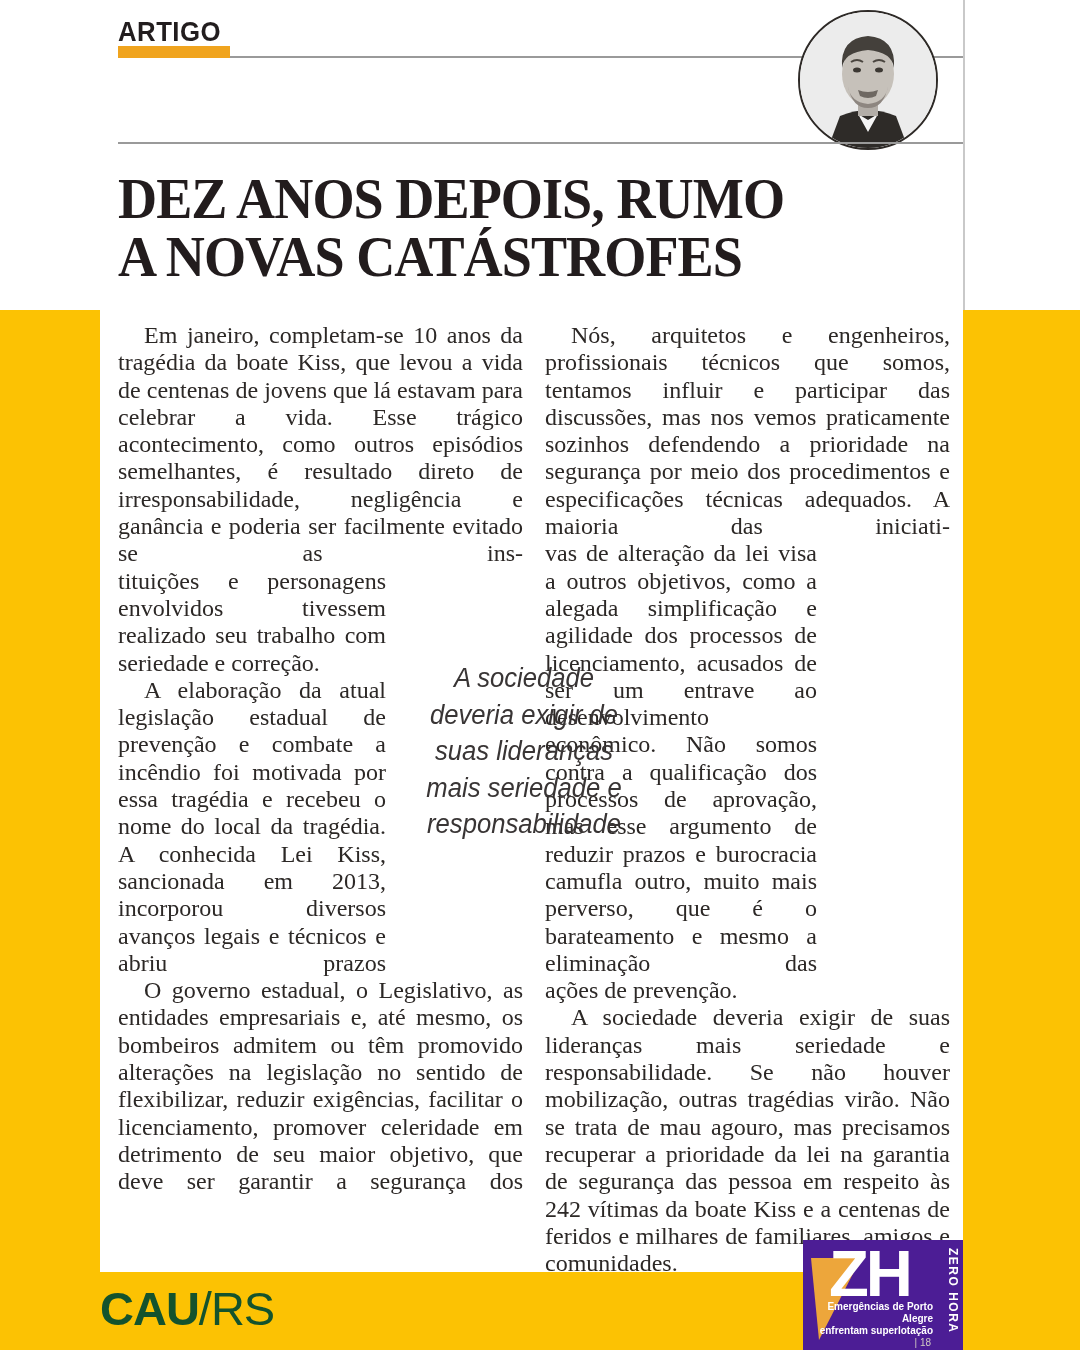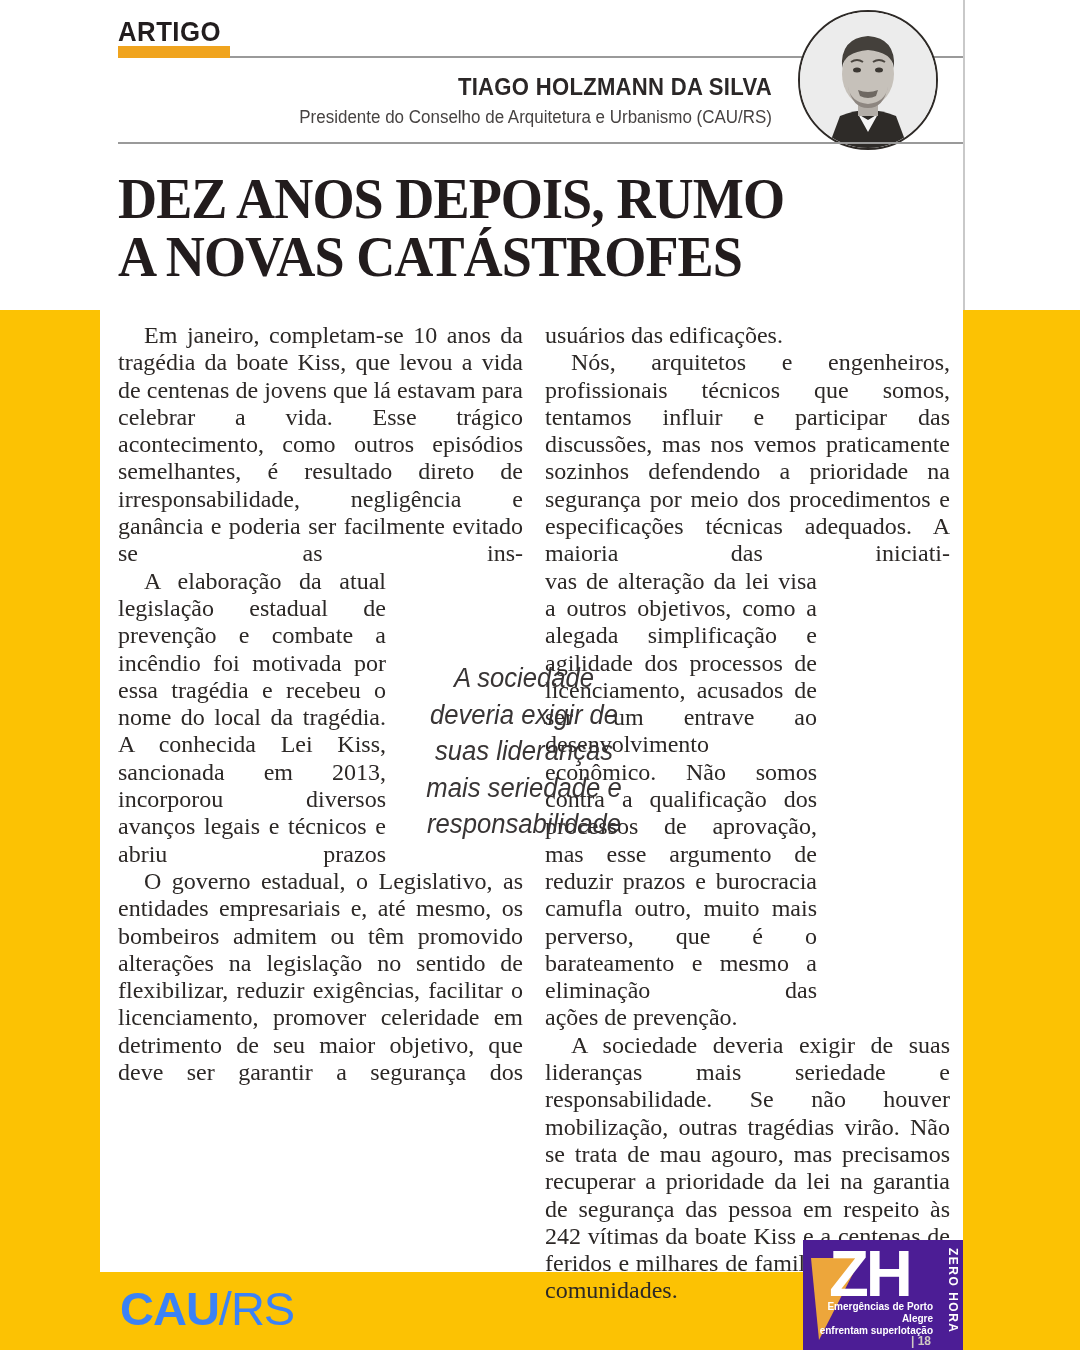--- a/index.html
+++ b/index.html
@@ -46,50 +46,46 @@
   .narrow-right{width:272px;margin-left:133px;}
   .cont{text-align-last:justify;}
   
   .pullquote{
     position:absolute;left:396px;top:660px;width:256px;text-align:center;
     font-family:"Liberation Sans",sans-serif;font-style:italic;
     font-size:27px;line-height:36.5px;color:#393535;
     transform:scaleX(.95);transform-origin:center;
   }
   
-  .cau-logo{position:absolute;left:120px;top:1281px;font-size:47px;color:#3b82f6;letter-spacing:-1px;}
+  .cau-logo{position:absolute;left:100px;top:1281px;font-size:47px;color:#14532d;letter-spacing:-1px;}
   .cau-bold{font-weight:bold;}
   .cau-light{font-weight:normal;}
   .zh-box{position:absolute;left:803px;top:1240px;width:160px;height:110px;background:#4c1d95;}
   .zh-gold-svg{position:absolute;left:0;top:0;}
   .zh-initials{position:absolute;left:26px;top:2px;color:#ffffff;font-size:64px;font-weight:bold;
     letter-spacing:-3px;line-height:1;transform:scaleX(1.02);transform-origin:left;}
   .zh-masthead{position:absolute;right:3px;top:8px;height:86px;color:#ffffff;
     writing-mode:vertical-rl;font-size:12px;font-weight:bold;letter-spacing:1.5px;white-space:nowrap;}
   .zh-teaser{position:absolute;left:6px;right:30px;bottom:13px;color:#ffffff;
     font-size:10px;font-weight:bold;line-height:1.2;text-align:right;}
-  .zh-pageref{position:absolute;right:32px;bottom:2px;color:#cfc9c2;font-size:12px;font-weight:bold;}
+  .zh-pageref{position:absolute;right:32px;bottom:2px;color:#cfc9c2;font-size:10px;font-weight:normal;}
 </style>
 </head>
 <body>
 
 <div class="canvas">
 
   <div class="band band-left"></div>
   <div class="band band-right"></div>
   <div class="band band-bottom"></div>
   <div class="edge-line"></div>
 
   <div class="kicker">ARTIGO</div>
   <div class="rule rule-1"></div>
   <div class="kicker-bar"></div>
-  <div class="author-block">
-    <div class="author-name">TIAGO HOLZMANN DA SILVA</div>
-    <div class="author-role">Presidente do Conselho de Arquitetura e Urbanismo (CAU/RS)</div>
-  </div>
   <div class="portrait">
     <svg width="136" height="136" viewBox="0 0 136 136">
       <rect x="0" y="0" width="136" height="136" fill="#ececec"></rect>
       <path d="M28 136 L40 104 Q68 92 96 104 L108 136 Z" fill="#2e2b28"></path>
       <path d="M58 102 L68 120 L78 102 L68 108 Z" fill="#f5f5f5"></path>
       <rect x="58" y="88" width="20" height="16" fill="#b3aea8"></rect>
       <ellipse cx="68" cy="62" rx="26" ry="32" fill="#c6c1ba"></ellipse>
       <path d="M42 56 Q40 26 68 24 Q96 26 94 56 Q92 40 68 38 Q44 40 42 56 Z" fill="#44403b"></path>
       <path d="M48 74 Q52 96 68 96 Q84 96 88 74 Q86 90 68 92 Q50 90 48 74 Z" fill="#8d8680"></path>
       <path d="M58 78 Q68 82 78 78 L76 84 Q68 88 60 84 Z" fill="#6e6862"></path>
@@ -102,25 +98,25 @@
   <div class="rule rule-2"></div>
 
   <h1 class="headline" style="margin:0;">
     <span>DEZ ANOS DEPOIS, RUMO</span><br>
     <span>A NOVAS CATÁSTROFES</span>
   </h1>
 
   <div class="columns">
     <div class="col">
       <p class="indent cont">Em janeiro, completam-se 10 anos da tragédia da boate Kiss, que levou a vida de centenas de jovens que lá estavam para celebrar a vida. Esse trágico acontecimento, como outros episódios semelhantes, é resultado direto de irresponsabilidade, negligência e ganância e poderia ser facilmente evitado se as ins-</p>
+      <p class="narrow">tituições e personagens envolvidos tivessem realizado seu trabalho com seriedade e correção.</p>
       <p class="narrow indent cont">A elaboração da atual legislação estadual de prevenção e combate a incêndio foi motivada por essa tragédia e recebeu o nome do local da tragédia. A conhecida Lei Kiss, sancionada em 2013, incorporou diversos avanços legais e técnicos e abriu prazos</p>
       <p class="indent cont">O governo estadual, o Legislativo, as entidades empresariais e, até mesmo, os bombeiros admitem ou têm promovido alterações na legislação no sentido de flexibilizar, reduzir exigências, facilitar o licenciamento, promover celeridade em detrimento de seu maior objetivo, que deve ser garantir a segurança dos</p>
     </div>
     <div class="col">
-      <p>usuários das edificações.</p>
       <p class="indent cont">Nós, arquitetos e engenheiros, profissionais técnicos que somos, tentamos influir e participar das discussões, mas nos vemos praticamente sozinhos defendendo a prioridade na segurança por meio dos procedimentos e especificações técnicas adequados. A maioria das iniciati-</p>
       <p class="narrow-right cont">vas de alteração da lei visa a outros objetivos, como a alegada simplificação e agilidade dos processos de licenciamento, acusados de ser um entrave ao desenvolvimento econômico. Não somos contra a qualificação dos processos de aprovação, mas esse argumento de reduzir prazos e burocracia camufla outro, muito mais perverso, que é o barateamento e mesmo a eliminação das</p>
       <p>ações de prevenção.</p>
       <p class="indent">A sociedade deveria exigir de suas lideranças mais seriedade e responsabilidade. Se não houver mobilização, outras tragédias virão. Não se trata de mau agouro, mas precisamos recuperar a prioridade da lei na garantia de segurança das pessoa em respeito às 242 vítimas da boate Kiss e a centenas de feridos e milhares de familiares, amigos e comunidades.</p>
     </div>
   </div>
 
   <div class="pullquote">
     <div>A sociedade</div>
     <div>deveria exigir de</div>

